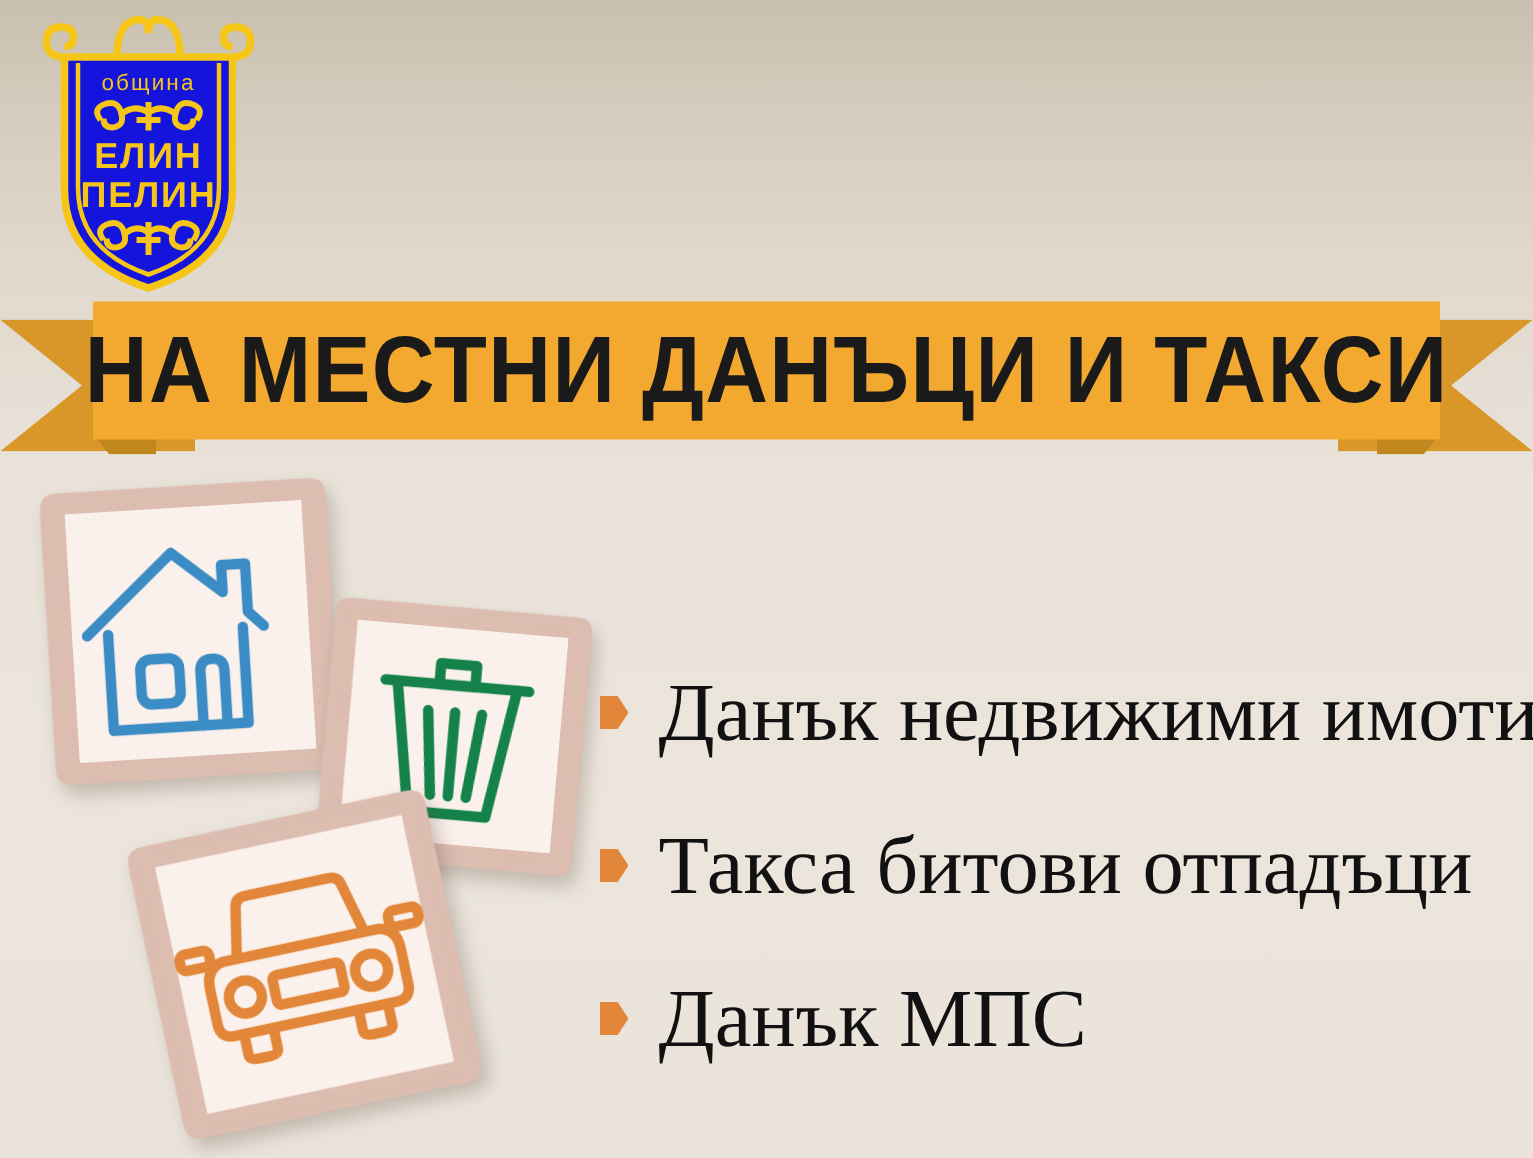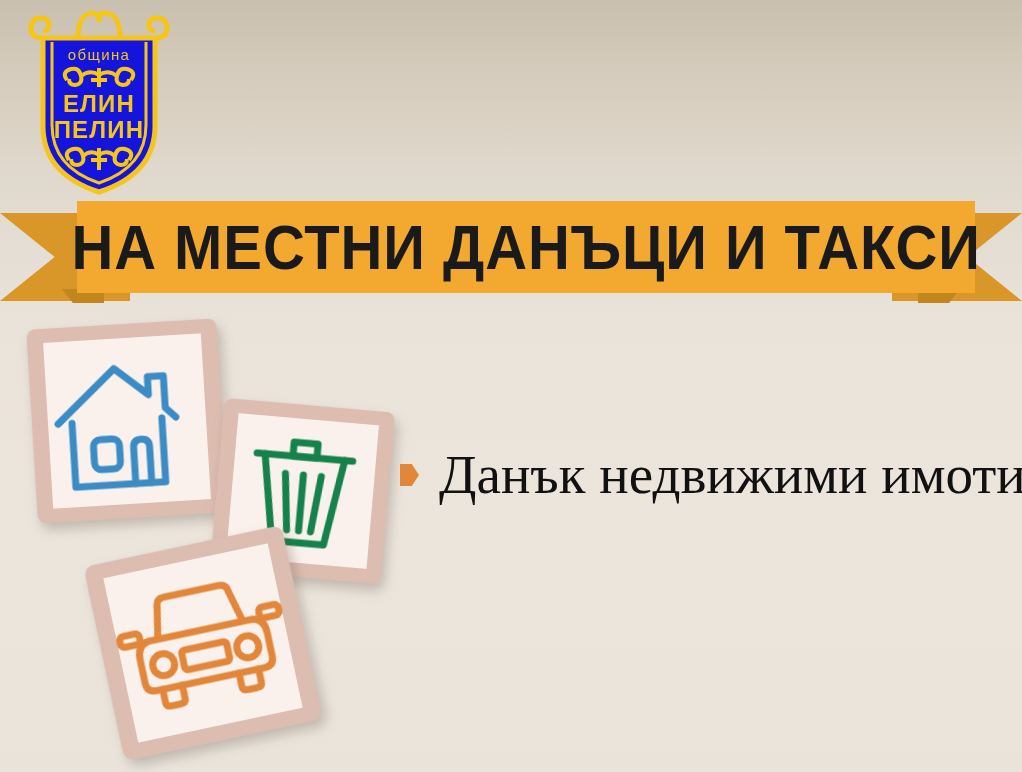--- a/index.html
+++ b/index.html
@@ -89,21 +89,20 @@
   .ribbon-band {
     position: absolute;
     left: 62px;
     top: 5px;
     width: 898px;
     height: 92px;
     background: #f3a830;
     display: flex;
     align-items: center;
     justify-content: center;
-    margin-left: 15px;
   }
   .ribbon-text {
     color: #1a1a1a;
     font-family: "Liberation Sans Narrow", "Liberation Sans", sans-serif;
     font-weight: 700;
     font-size: 63px;
     line-height: 63px;
     letter-spacing: 1px;
     transform: scaleX(0.92);
     white-space: nowrap;
@@ -278,17 +277,25 @@
 
   </div>
 
   <div class="bullets">
 
     <div class="bullet-row">
       <span class="bullet-mark"></span>
       <span class="bullet-text">Данък недвижими имоти</span>
     </div>
 
-
+    <div class="bullet-row">
+      <span class="bullet-mark"></span>
+      <span class="bullet-text">Такса битови отпадъци</span>
+    </div>
+
+    <div class="bullet-row">
+      <span class="bullet-mark"></span>
+      <span class="bullet-text">Данък МПС</span>
+    </div>
 
   </div>
 
 </div>
 
 </body></html>

